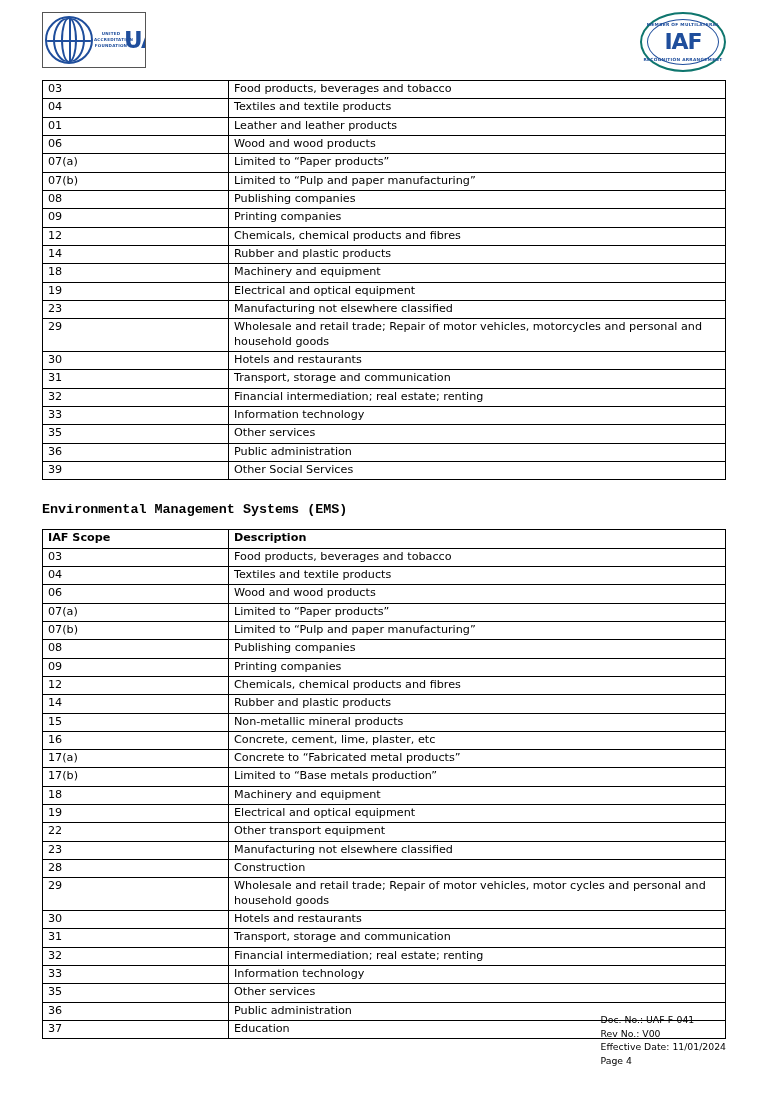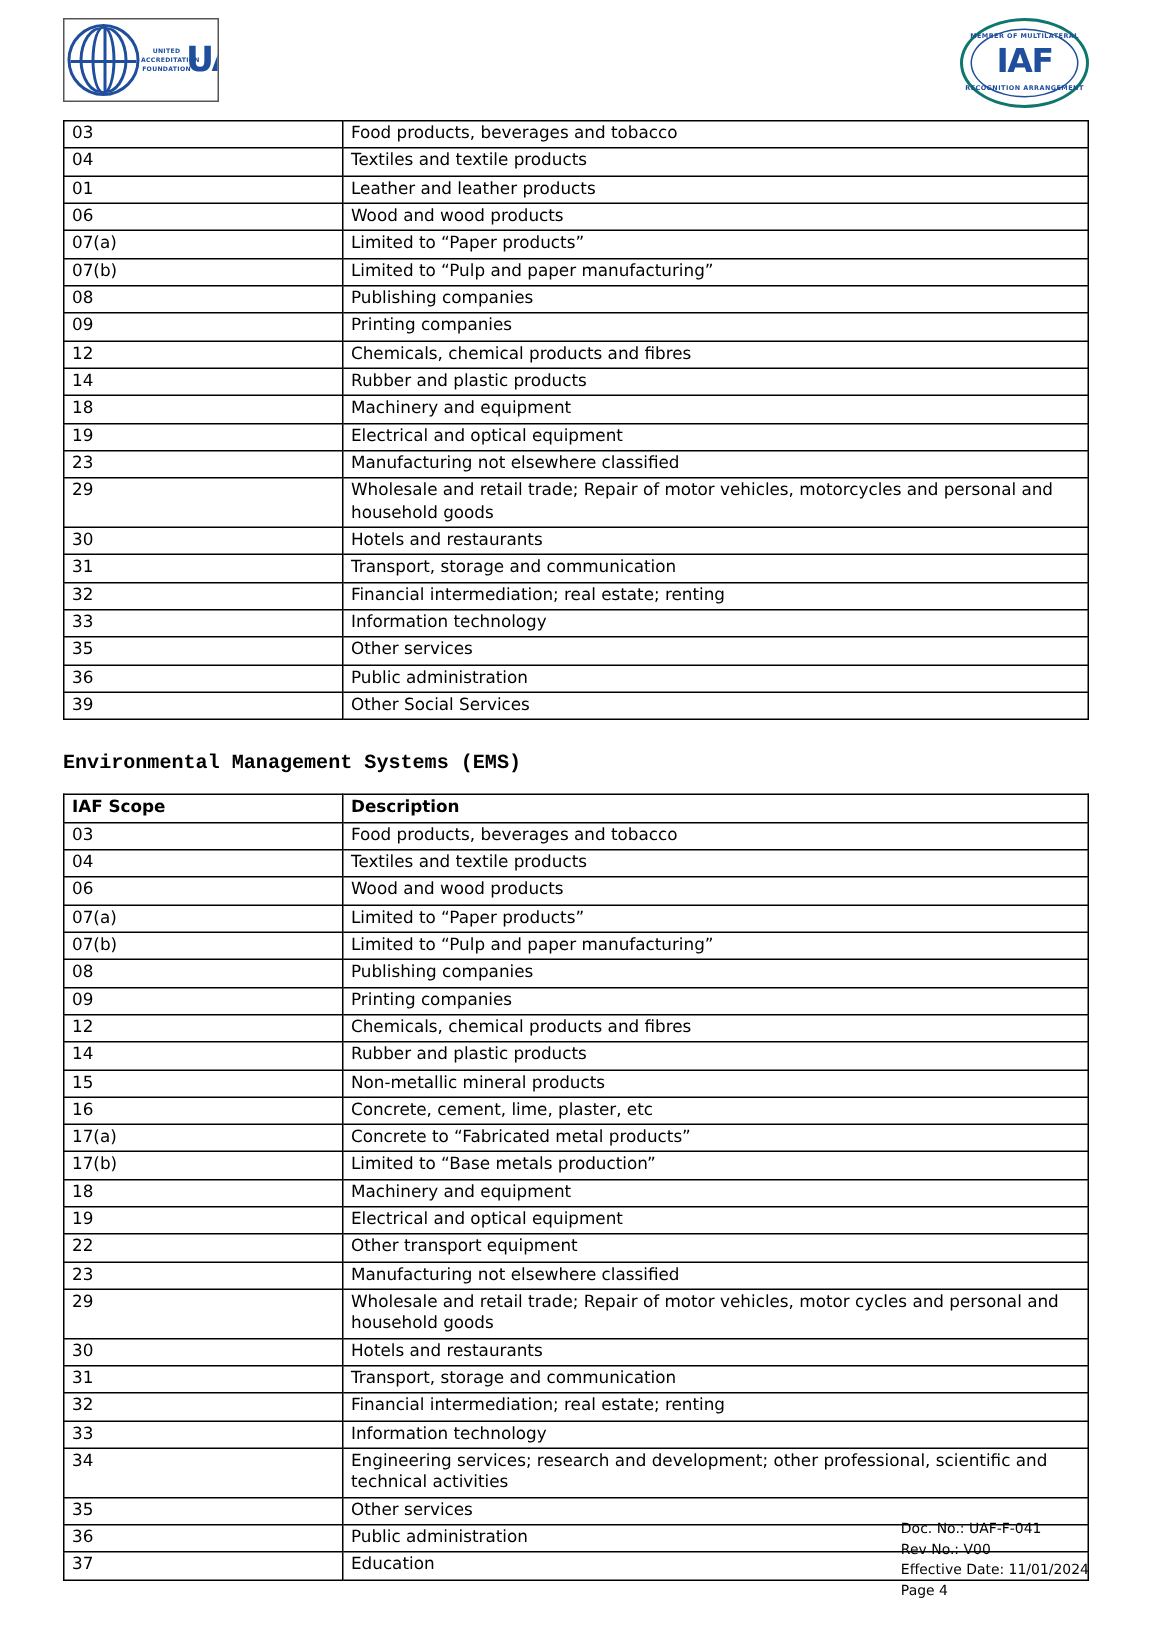--- a/index.html
+++ b/index.html
@@ -387,42 +387,42 @@
         </tr>
         <tr>
           <td>22</td>
           <td>Other transport equipment</td>
         </tr>
         <tr>
           <td>23</td>
           <td>Manufacturing not elsewhere classified</td>
         </tr>
         <tr>
+          <td>28</td>
+          <td>Construction</td>
+        </tr>
+        <tr>
           <td>29</td>
           <td>Wholesale and retail trade; Repair of motor vehicles, motor cycles and personal and household goods</td>
         </tr>
         <tr>
           <td>30</td>
           <td>Hotels and restaurants</td>
         </tr>
         <tr>
           <td>31</td>
           <td>Transport, storage and communication</td>
         </tr>
         <tr>
           <td>32</td>
           <td>Financial intermediation; real estate; renting</td>
         </tr>
         <tr>
           <td>33</td>
           <td>Information technology</td>
-        </tr>
-        <tr>
-          <td>34</td>
-          <td>Engineering services; research and development; other professional, scientific and technical activities</td>
         </tr>
         <tr>
           <td>35</td>
           <td>Other services</td>
         </tr>
         <tr>
           <td>36</td>
           <td>Public administration</td>
         </tr>
         <tr>

